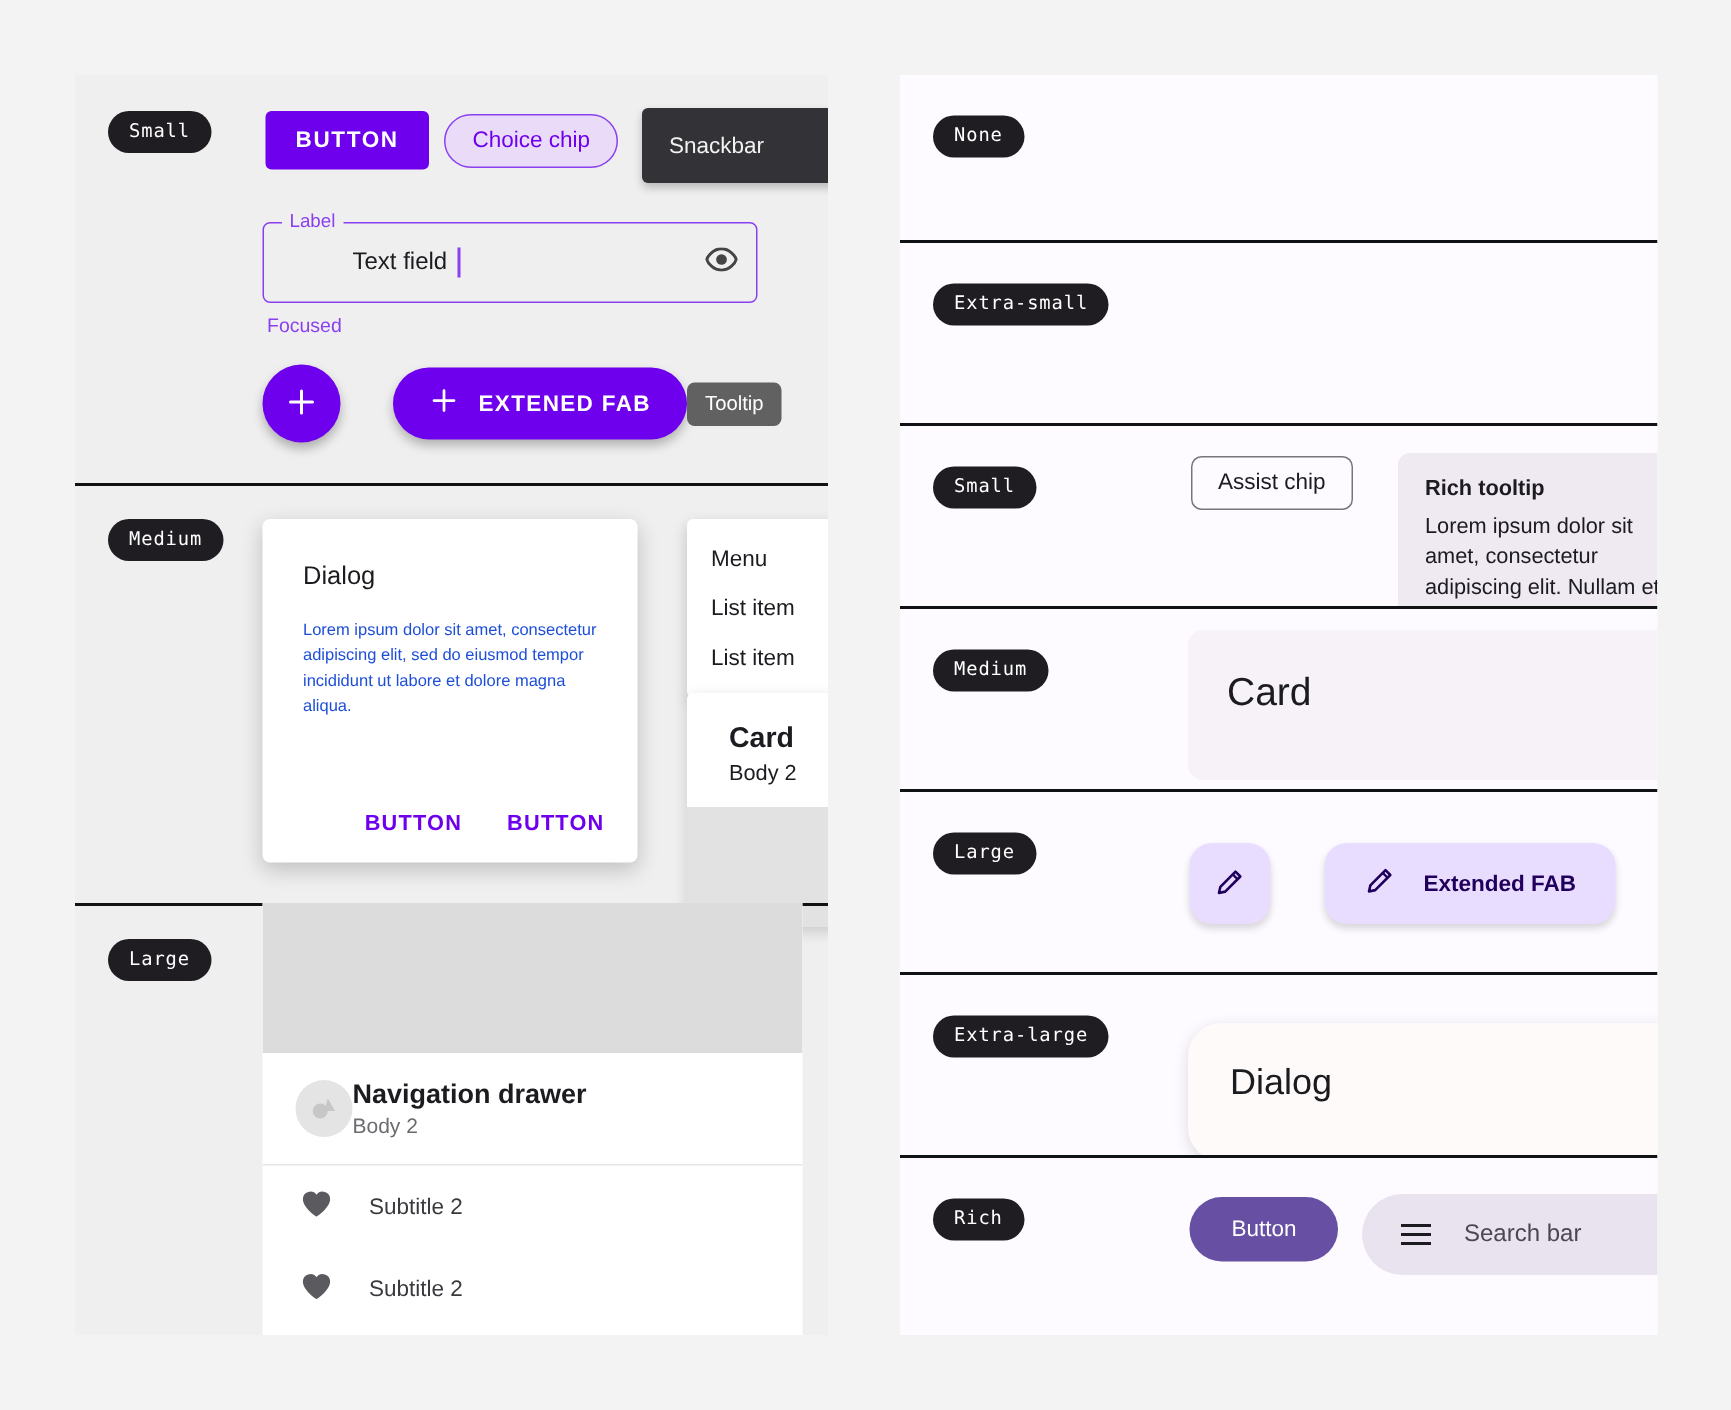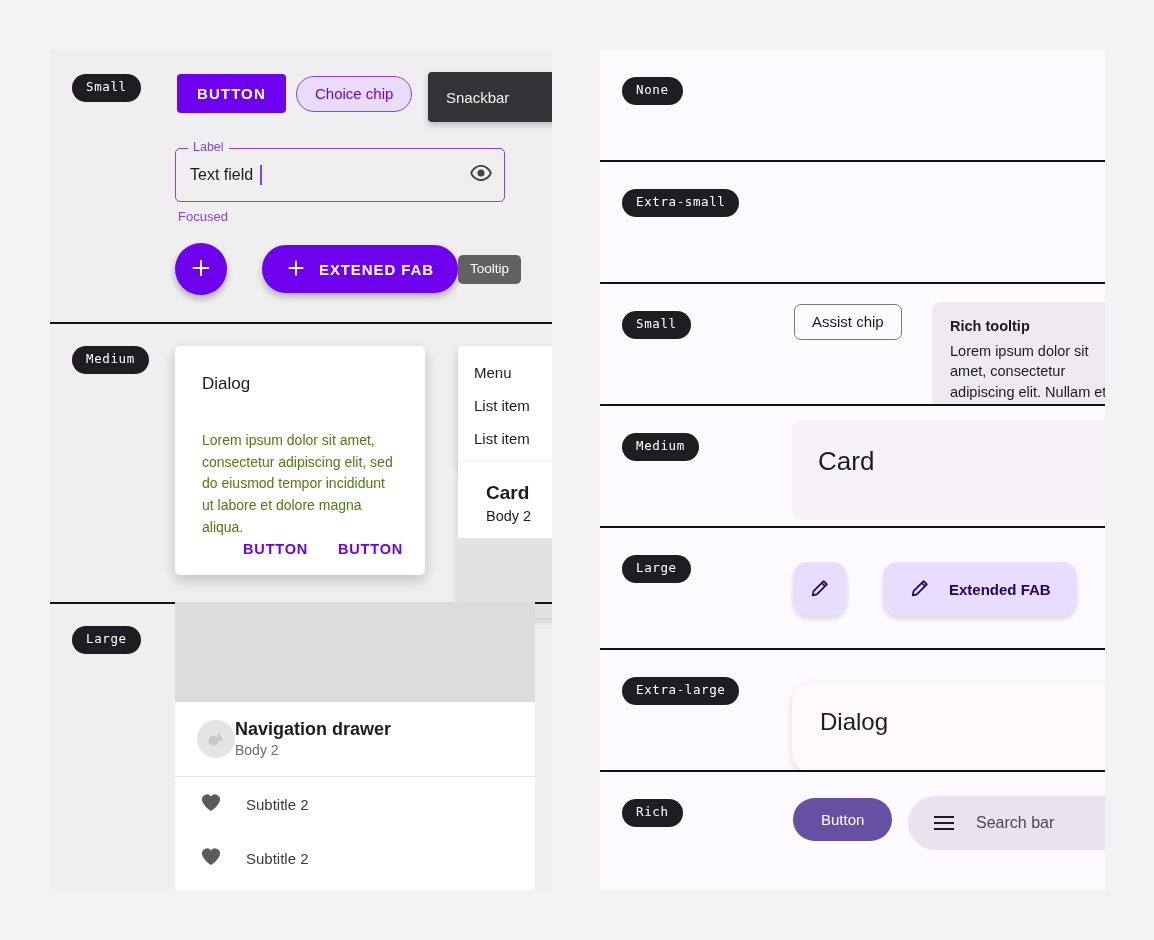--- a/index.html
+++ b/index.html
@@ -73,21 +73,21 @@
   .tf-box {
     position: relative; height: 54px;
     border: 1.7px solid #8a3ff0; border-radius: 5px;
     display: flex; align-items: center; padding: 0 14px;
   }
   .tf-notch {
     position: absolute; left: 12px; top: -8px;
     background: #efefef; padding: 0 5px;
     color: #8a3ff0; font-size: 12.5px; line-height: 1;
   }
-  .tf-value { font-size: 16px; color: #1c1b1f; }
+  .tf-value { font-size: 16px; color: #1c1b1f; margin-left: 45px; }
   .tf-caret {
     display: inline-block; width: 1.5px; height: 20px;
     background: #8a3ff0; margin-left: 7px; vertical-align: -4px;
   }
   .tf-eye { position: absolute; right: 12px; top: 16px; }
   .tf-help { margin-top: 7px; margin-left: 3px; color: #8a3ff0; font-size: 13px; }
 
   
   .fab {
     position: absolute; left: 125px; top: 193px;
@@ -114,22 +114,22 @@
   
   .dialog-left {
     position: absolute; left: 125px; top: 24px;
     width: 250px; height: 229px;
     background: #fff; border-radius: 5px;
     box-shadow: 0 5px 14px rgba(0,0,0,.2);
     padding: 28px 27px 0;
   }
   .dlg-title { font-size: 17px; color: #1c1b1f; }
   .dlg-body {
-    margin-top: 36px; font-size: 14px; line-height: 1.55;
-    color: #4d7c0f;
+    margin-top: 18px; font-size: 11px; line-height: 1.55;
+    color: #1d4ed8;
   }
   .dlg-actions {
     position: absolute; right: 22px; bottom: 18px;
     display: flex; gap: 30px;
   }
   .dlg-btn {
     background: none; border: none; color: #6e00ee; cursor: pointer;
     font-size: 14.5px; font-weight: 700; letter-spacing: .8px;
   }
 

